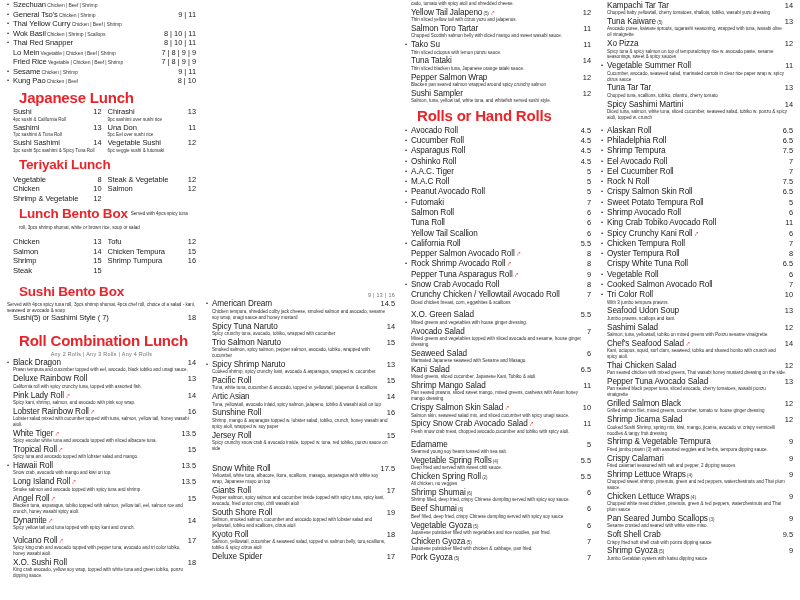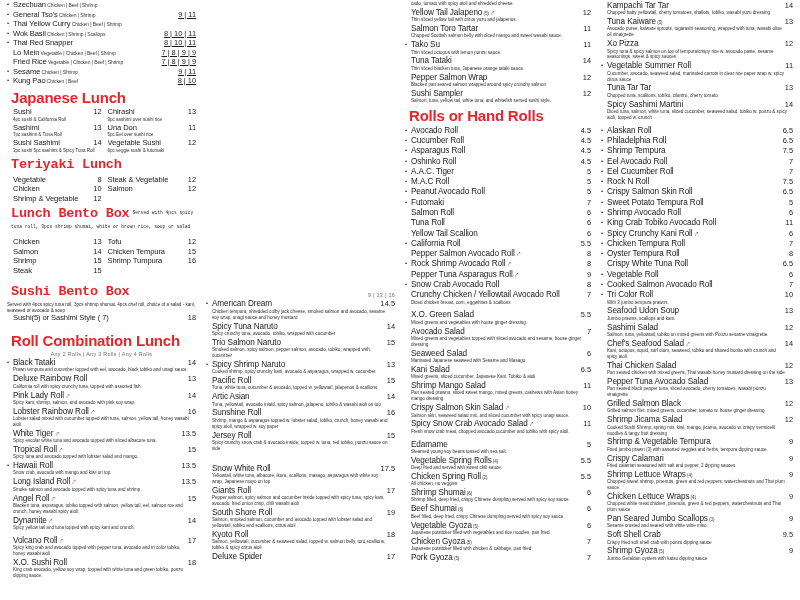--- a/index.html
+++ b/index.html
@@ -12,24 +12,24 @@
   .page{width:800px;height:600px;display:flex;box-sizing:border-box;padding:0 2px;}
   .col{box-sizing:border-box;padding:0 5px;}
   .col1{width:200px;}
   .col2{width:200px;}
   .col3{width:197px;}
   .col4{width:203px;}
 
   
   .sec{
     color:#e8252b;font-weight:bold;letter-spacing:-0.2px;
-    margin:4px 0 2px 4px;line-height:1.05;
+    margin:4px 0 2px 12px;line-height:1.05;
   }
   .sec.big{font-size:15px;}
-  .sec.mid{font-size:13.5px;font-family:Liberation Mono, monospace;}
+  .sec.mid{font-size:13.5px;}
   .sec .note{
     color:#2b2b2b;font-weight:normal;font-size:4.6px;letter-spacing:0;
     display:inline;vertical-align:middle;margin-left:3px;
   }
   .secnote{
     font-size:4.6px;color:#2b2b2b;line-height:1.28;margin:0 0 1px 0;
   }
   .subprice{
     font-size:5.4px;color:#6e6e6e;text-align:right;
     letter-spacing:.3px;margin:0 0 0 0;line-height:1.2;
@@ -43,21 +43,21 @@
     text-align:left;position:relative;top:-1px;
   }
   .nm{flex:1 1 auto;font-size:7.6px;letter-spacing:-0.1px;white-space:nowrap;overflow:hidden;}
   .nm.lg{font-size:8.2px;}
   .nm .sub{font-size:5px;color:#3a3a3a;}
   .nm .qty{font-size:4.6px;color:#3a3a3a;}
   .pr{
     flex:0 0 auto;font-size:7.4px;text-align:right;padding-left:4px;
     min-width:16px;white-space:nowrap;
   }
-  .pr.wide{min-width:34px;text-decoration:underline;}
+  .pr.wide{min-width:34px;}
   .desc{
     font-size:4.55px;color:#2e2e2e;line-height:1.3;
     margin:0 0 1px 6px;padding-right:6px;
   }
   .chili{color:#e8252b;font-size:6px;}
   .sp{height:3px;}
   .sp2{height:6px;}
   .sp3{height:10px;}
 </style>
 </head>
@@ -246,21 +246,21 @@
           <span class="pr">18</span>
         </div>
       </div>
 
     <div class="sp2"></div>
     <div class="sec big">Roll Combination Lunch</div>
     <div class="subprice center">Any 2 Rolls  |  Any 3 Rolls  |  Any 4 Rolls</div>
     <div id="c1-rc">
         <div class="item">
           <span class="bul">•</span>
-          <span class="nm lg">Black Tataki</span>
+          <span class="nm lg">Black Dragon</span>
           <span class="pr">14</span>
         </div>
         <div class="desc">Prawn tempura and cucumber topped with eel, avocado, black tobiko and unagi sauce.</div>
         <div class="item">
           <span class="bul"></span>
           <span class="nm lg">Deluxe Rainbow Roll</span>
           <span class="pr">13</span>
         </div>
         <div class="desc">California roll with spicy crunchy tuna, topped with assorted fish.</div>
         <div class="item">

